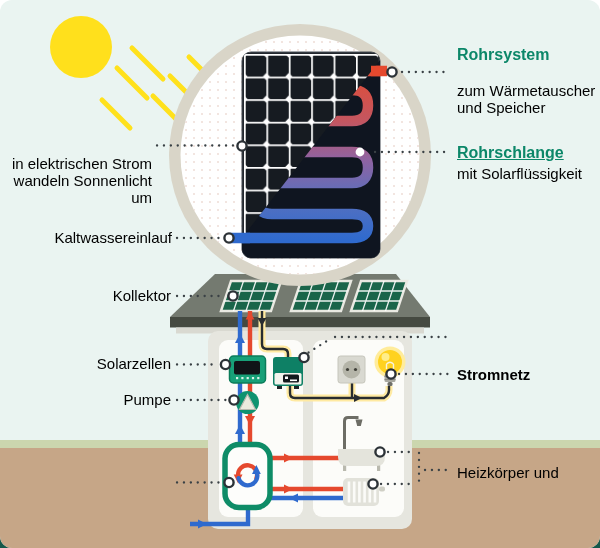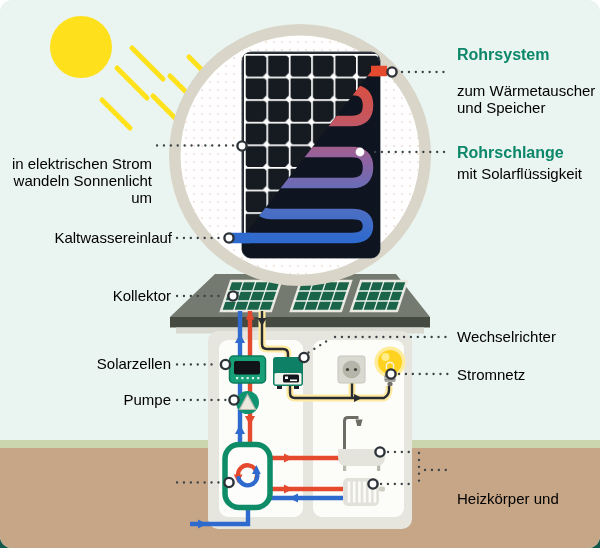--- a/index.html
+++ b/index.html
@@ -257,21 +257,20 @@
     <div class="lbl ra" style="right:429px;top:355px;">Solarzellen</div>
     <div class="lbl ra" style="right:429px;top:391px;">Pumpe</div>
     <div class="lbl ra two" style="right:429px;top:472px;">
     </div>
 
     <div class="strong" style="left:457px;top:45px;">Rohrsystem</div>
     <div class="lbl" style="left:457px;top:82px;">
       <div>zum Wärmetauscher</div>
       <div>und Speicher</div>
     </div>
-    <div class="strong" style="left:457px;top:143px;">Rohrschlange</div>
+    <div class="strong" style="left:457px;top:143px;text-decoration:underline;">Rohrschlange</div>
     <div class="lbl" style="left:457px;top:165px;">mit Solarflüssigkeit</div>
-    <div class="lbl" style="left:457px;top:328px;">Wechselrichter</div>
-    <div class="lbl" style="left:457px;top:366px;">Stromnetz</div>
-    <div class="lbl two" style="left:457px;top:489px;">
+    <div class="lbl" style="left:457px;top:366px;font-weight:bold;">Stromnetz</div>
+    <div class="lbl two" style="left:457px;top:463px;">
       <div>Heizkörper und</div>
     </div>
   </div>
 </div>
 
 </body></html>

